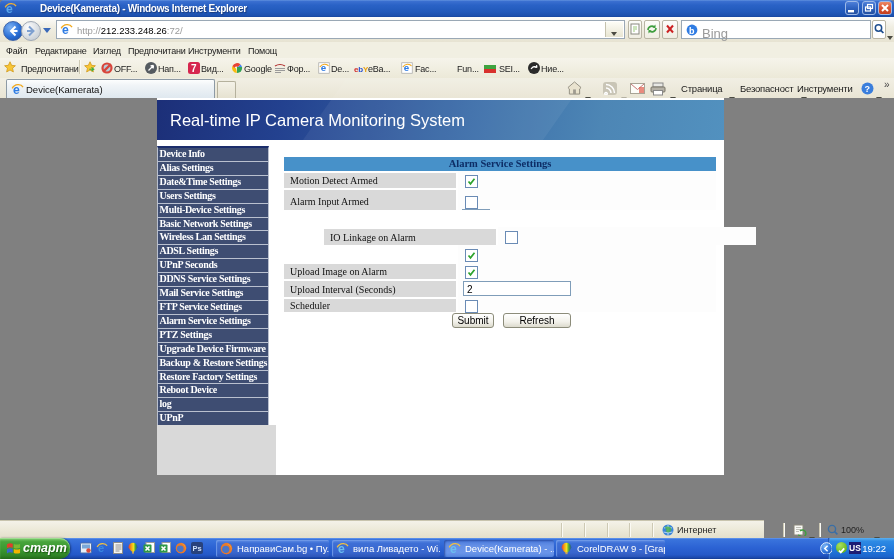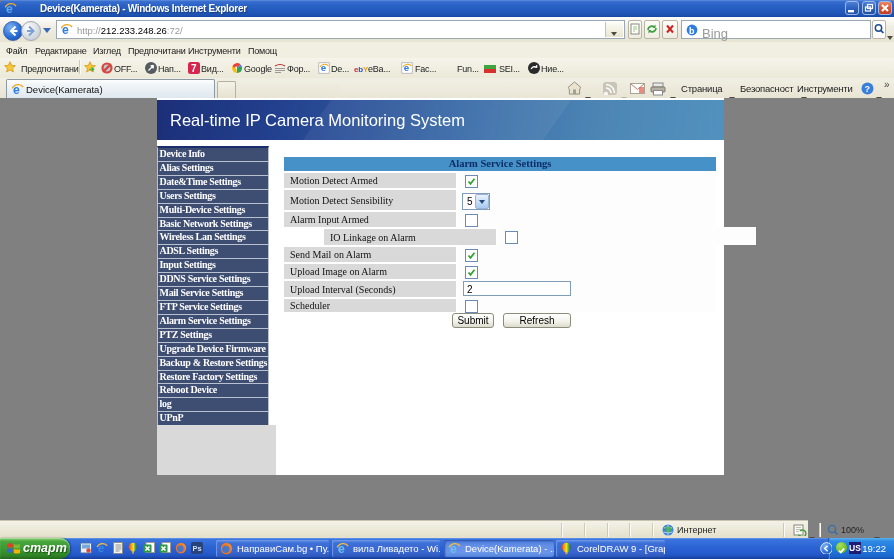--- a/index.html
+++ b/index.html
@@ -44,21 +44,21 @@
 #stable{position:absolute;left:127px;top:59px;width:432px;font-family:"Liberation Serif",serif;}
 #thead{position:absolute;left:0;top:0;width:432px;height:14px;background:#4791c9;color:#0d2d66;font-weight:bold;font-size:10.5px;text-align:center;line-height:14px;}
 .trow{position:absolute;left:0;width:432px;}
 .tlab{position:absolute;left:0;top:0;bottom:0;width:172px;background:#d9d9d9;font-size:10px;color:#111;padding-left:6px;box-sizing:border-box;display:flex;align-items:center;}
 .tval{position:absolute;left:174px;top:0;bottom:0;right:0;background:#fdfdfd;display:flex;align-items:center;}
 .cb{position:absolute;left:181px;width:13px;height:13px;background:#fff;border:1px solid #6a8bb5;box-sizing:border-box;}
 .cb svg{position:absolute;}
 
 .xpbtn{position:absolute;height:15px;background:linear-gradient(180deg,#ffffff 0%,#f2f1ea 60%,#dcdacd 100%);border:1px solid #8c8c7a;border-radius:3px;font-family:"Liberation Sans",sans-serif;font-size:10px;color:#000;text-align:center;line-height:13px;box-sizing:border-box;}
 
-#statusbar{left:0;top:520px;width:764px;height:18px;background:linear-gradient(180deg,#f4f2e9 0%,#ece9d8 50%,#e2deca 100%);border-top:1px solid #c8c4ae;padding-left:44px;}
+#statusbar{left:0;top:520px;width:764px;height:18px;background:linear-gradient(180deg,#f4f2e9 0%,#ece9d8 50%,#e2deca 100%);border-top:1px solid #c8c4ae;}
 .ssep{position:absolute;top:2px;height:14px;width:1px;background:#cdc9b4;border-right:1px solid #fbfaf4;}
 #statusbar .stxt{position:absolute;top:4px;font-size:9px;color:#222;}
 
 #taskbar{left:0;top:538px;width:894px;height:21px;background:linear-gradient(180deg,#6d9ff0 0%,#3a74dd 6%,#2c63d4 45%,#2458c8 80%,#1a47ab 94%,#143a90 100%);}
 #startbtn{position:absolute;left:0;top:0;width:70px;height:21px;background:linear-gradient(180deg,#7fce70 0%,#48a43c 18%,#3c9a32 50%,#2f8226 85%,#236818 100%);border-radius:0 10px 10px 0;box-shadow:inset 0 1px 1px #a4e096, 1px 0 2px rgba(0,0,0,.4);}
 #startbtn .st{position:absolute;left:23px;top:3px;color:#fff;font-size:12.5px;font-weight:bold;font-style:italic;text-shadow:1px 1px 1px #1d5a14;}
 .ql{position:absolute;top:4px;width:12px;height:12px;}
 .taskbtn{position:absolute;top:2px;height:17px;border-radius:2px;background:linear-gradient(180deg,#5b8ae3 0%,#3e6fd6 20%,#3865cd 75%,#2d56b8 100%);box-shadow:inset 1px 1px 1px #6f9ae8;color:#fff;font-size:9.5px;overflow:hidden;white-space:nowrap;box-sizing:border-box;padding:3px 0 0 21px;}
 .taskbtn.active{background:linear-gradient(180deg,#4a7adc 0%,#6590e6 35%,#6a95ea 75%,#5585de 100%);box-shadow:inset 1px 1px 2px #2a4fa8;}
 .taskbtn .ticon{position:absolute;left:4px;top:2px;width:13px;height:13px;}
@@ -260,21 +260,21 @@
       </div>
     <div id="menu">
       <div class="mi">Device Info</div>
         <div class="mi">Alias Settings</div>
         <div class="mi">Date&amp;Time Settings</div>
         <div class="mi">Users Settings</div>
         <div class="mi">Multi-Device Settings</div>
         <div class="mi">Basic Network Settings</div>
         <div class="mi">Wireless Lan Settings</div>
         <div class="mi">ADSL Settings</div>
-        <div class="mi">Input Settings</div>
+        <div class="mi">UPnP Seconds</div>
         <div class="mi">DDNS Service Settings</div>
         <div class="mi">Mail Service Settings</div>
         <div class="mi">FTP Service Settings</div>
         <div class="mi">Alarm Service Settings</div>
         <div class="mi">PTZ Settings</div>
         <div class="mi">Upgrade Device Firmware</div>
         <div class="mi">Backup &amp; Restore Settings</div>
         <div class="mi">Restore Factory Settings</div>
         <div class="mi">Reboot Device</div>
         <div class="mi">log</div>
@@ -295,32 +295,31 @@
       <div class="trow" style="top:31px;height:22px;">
           <div class="tlab" style="top:2px">Motion Detect Sensibility</div>
           <div class="tval"></div>
         <div class="abs" style="left:178px;top:5px;width:28px;height:17px;background:#fff;border:1px solid #7f9db9;box-sizing:border-box;">
             <span style="font-size:10px;position:absolute;left:4px;top:1.5px;font-family:'Liberation Sans'">5</span>
             <span class="abs" style="right:0;top:0;width:14px;height:15px;background:linear-gradient(180deg,#e8f2fe 0%,#cbe0f8 45%,#a8c8f0 100%);border:1px solid #9ab4d8;box-sizing:border-box;border-radius:2px;">
               <span class="abs dar" style="left:3px;top:5px;border-top-color:#234a78"></span>
             </span>
           </div>
         </div>
-      <div class="trow" style="top:53px;height:17px;">
+      <div class="trow" style="top:35px;height:17px;">
           <div class="tlab" style="top:2px">Alarm Input Armed</div>
           <div class="tval"></div>
           <div class="cb" style="top:4px"></div>
         </div>
       <div class="trow" style="top:70px;height:18px;margin-left:40px;">
           <div class="tlab" style="top:2px">IO Linkage on Alarm</div>
           <div class="tval"></div>
           <div class="cb" style="top:4px"></div>
         </div>
       <div class="trow" style="top:88px;height:17px;">
-          <div class="tlab" style="top:2px">Send Mail on Alarm</div>
           <div class="tval"></div>
           <div class="cb" style="top:4px">
             <svg width="11" height="11" style="position:absolute;left:0;top:0">
               <path d="M2.5 5.5 L4.5 7.8 L8.5 2.8" stroke="#2da32d" stroke-width="1.7" fill="none"></path>
             </svg>
           </div>
         </div>
       <div class="trow" style="top:105px;height:17px;">
           <div class="tlab" style="top:2px">Upload Image on Alarm</div>
           <div class="tval"></div>

